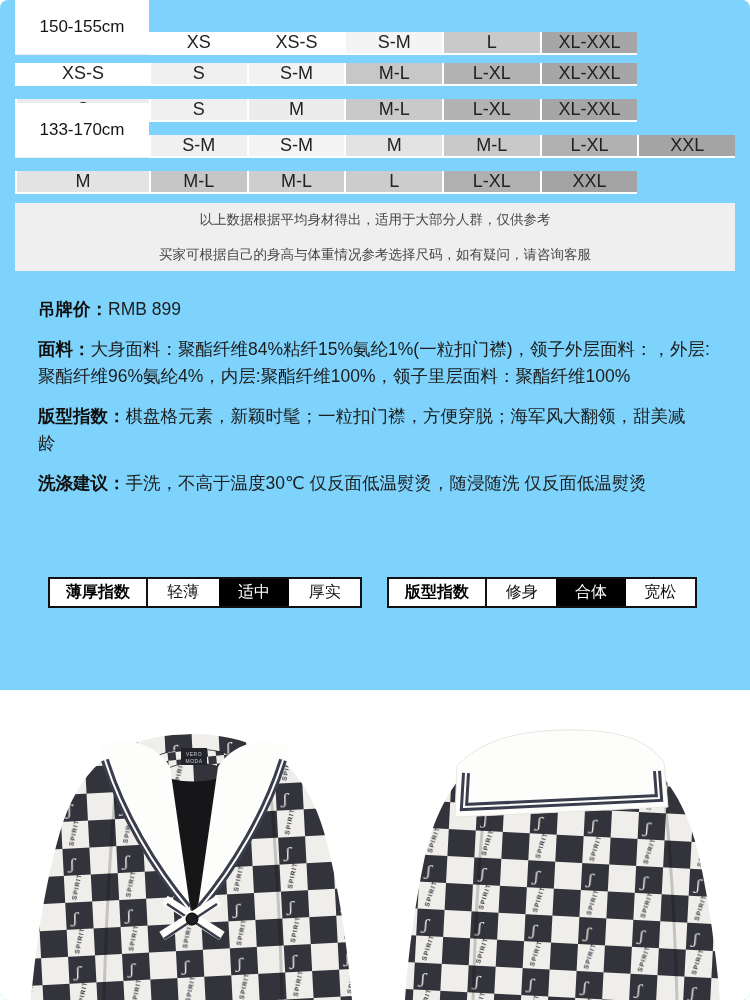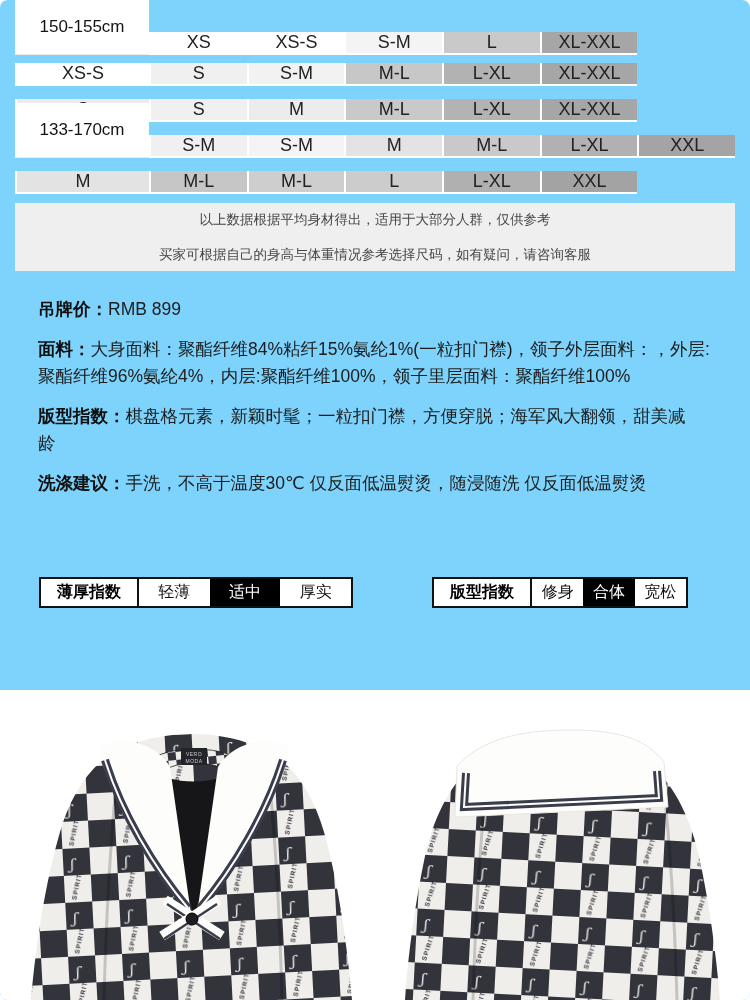--- a/index.html
+++ b/index.html
@@ -20,24 +20,24 @@
         display:flex;flex-direction:column;align-items:center;justify-content:center;gap:18px;}
   .note div{font-size:13.5px;color:#454545;line-height:17px;}
 
   
   .details{position:absolute;top:296px;left:38px;width:676px;}
   .details p{margin:0 0 13px 0;font-size:17.5px;line-height:27px;color:#1c1c1c;}
   .detail-label{font-weight:bold;color:#0f0f0f;}
   .detail-text{white-space:pre-wrap;margin-top:30px;}
 
   
-  .indicators{position:absolute;top:577px;left:39px;width:649px;display:flex;justify-content:space-between;}
+  .indicators{position:absolute;top:577px;left:48px;width:649px;display:flex;justify-content:space-between;}
   .ind-box{height:31px;border:2px solid #111;display:flex;box-sizing:border-box;background:#fff;}
   .ind-box.first{width:314px;}
-  .ind-box.second{width:256px;}
+  .ind-box.second{width:310px;}
   .ind-label{width:96px;border-right:2px solid #111;font-weight:bold;font-size:16px;color:#000;
              display:flex;align-items:center;justify-content:center;}
   .opt{flex:1;display:flex;align-items:center;justify-content:center;font-size:16px;color:#111;}
   .opt.sel{background:#000;color:#fff;}
 
   
   .photos{position:absolute;top:690px;left:0;width:750px;height:310px;display:flex;overflow:hidden;background:#fff;}
   .photos svg{display:block;}
 </style>
 </head>

